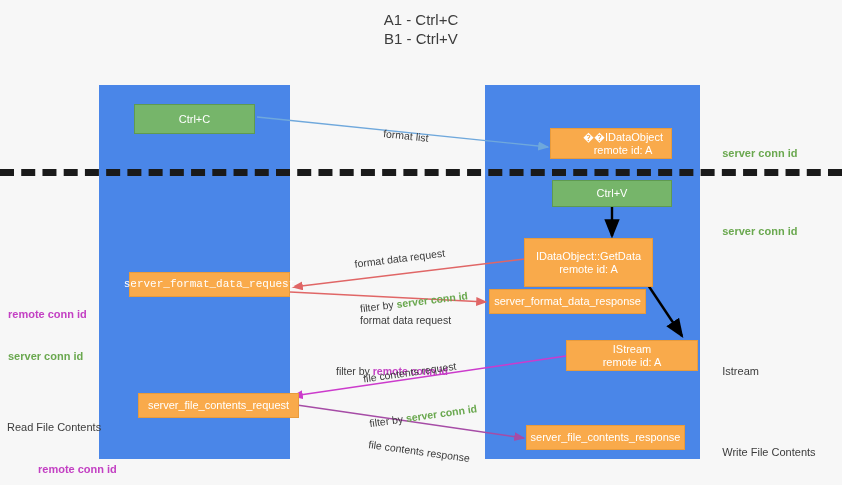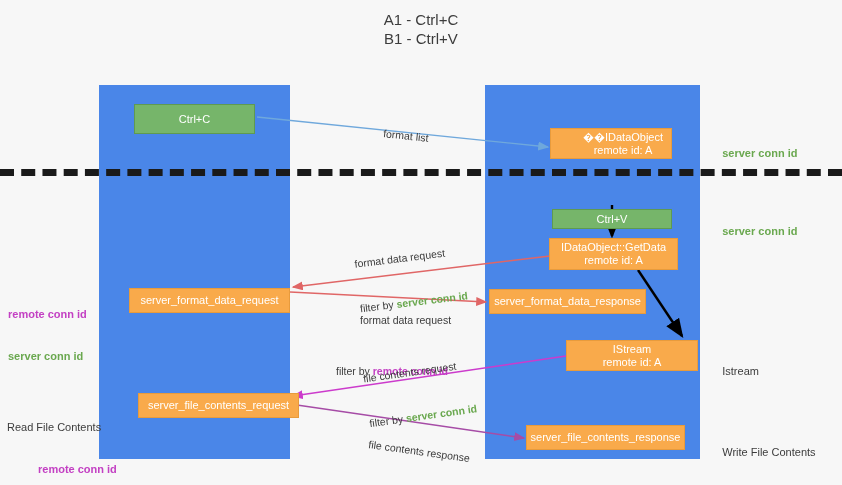--- a/index.html
+++ b/index.html
@@ -157,30 +157,30 @@
 
   <div class="node green" style="left:134px; top:104px; width:121px; height:30px;">
     <div>Ctrl+C</div>
   </div>
 
   <div class="node orange" style="left:550px; top:128px; width:122px; height:31px;padding-left:24px;">
     <div>��IDataObject</div>
     <div>remote id: A</div>
   </div>
 
-  <div class="node green" style="left:552px; top:180px; width:120px; height:20px;margin-top:29px;">
+  <div class="node green" style="left:552px; top:180px; width:120px; height:27px;">
     <div>Ctrl+V</div>
   </div>
 
-  <div class="node orange" style="left:549px; top:238px; width:129px; height:32px;">
+  <div class="node orange" style="left:524px; top:238px; width:129px; height:49px;">
     <div>IDataObject::GetData</div>
     <div>remote id: A</div>
   </div>
 
-  <div class="node orange" style="left:129px; top:288px; width:161px; height:25px;">
+  <div class="node orange" style="left:129px; top:272px; width:161px; height:25px;font-family:Liberation Mono, monospace;">
     <div>server_format_data_request</div>
   </div>
 
   <div class="node orange" style="left:489px; top:289px; width:157px; height:25px;text-align:right;">
     <div>server_format_data_response</div>
   </div>
 
   <div class="node orange" style="left:566px; top:340px; width:132px; height:31px;">
     <div>IStream</div>
     <div>remote id: A</div>

